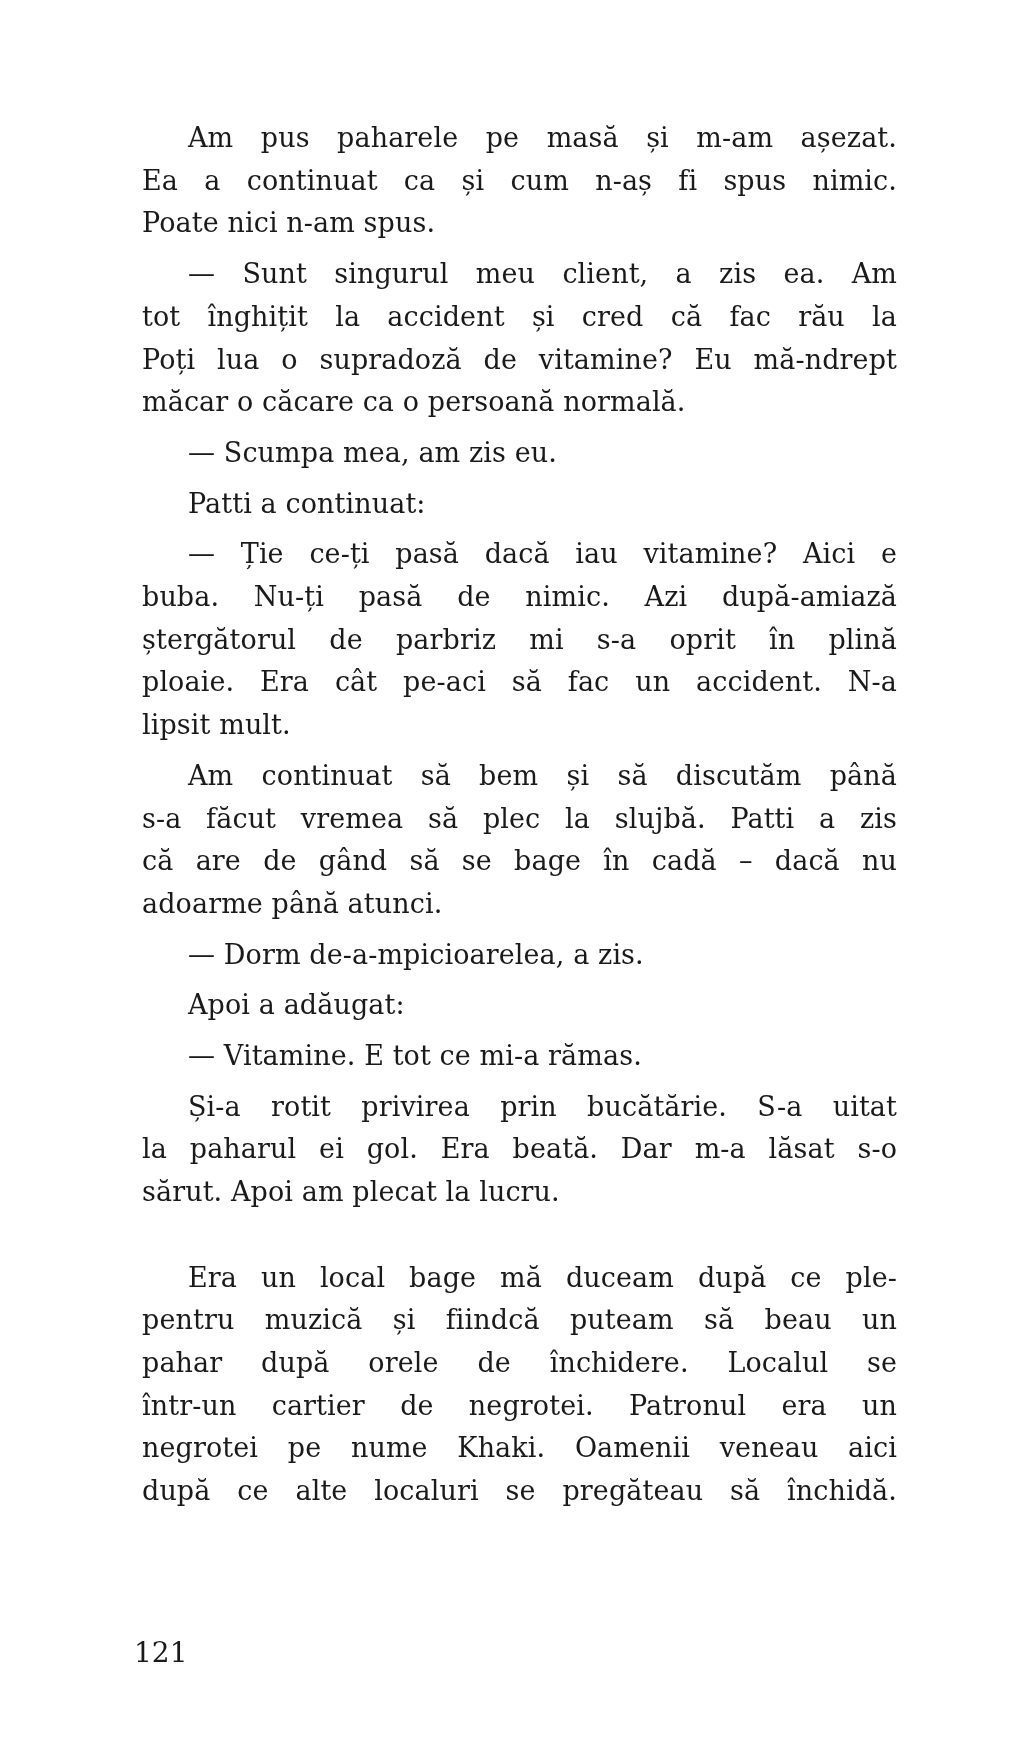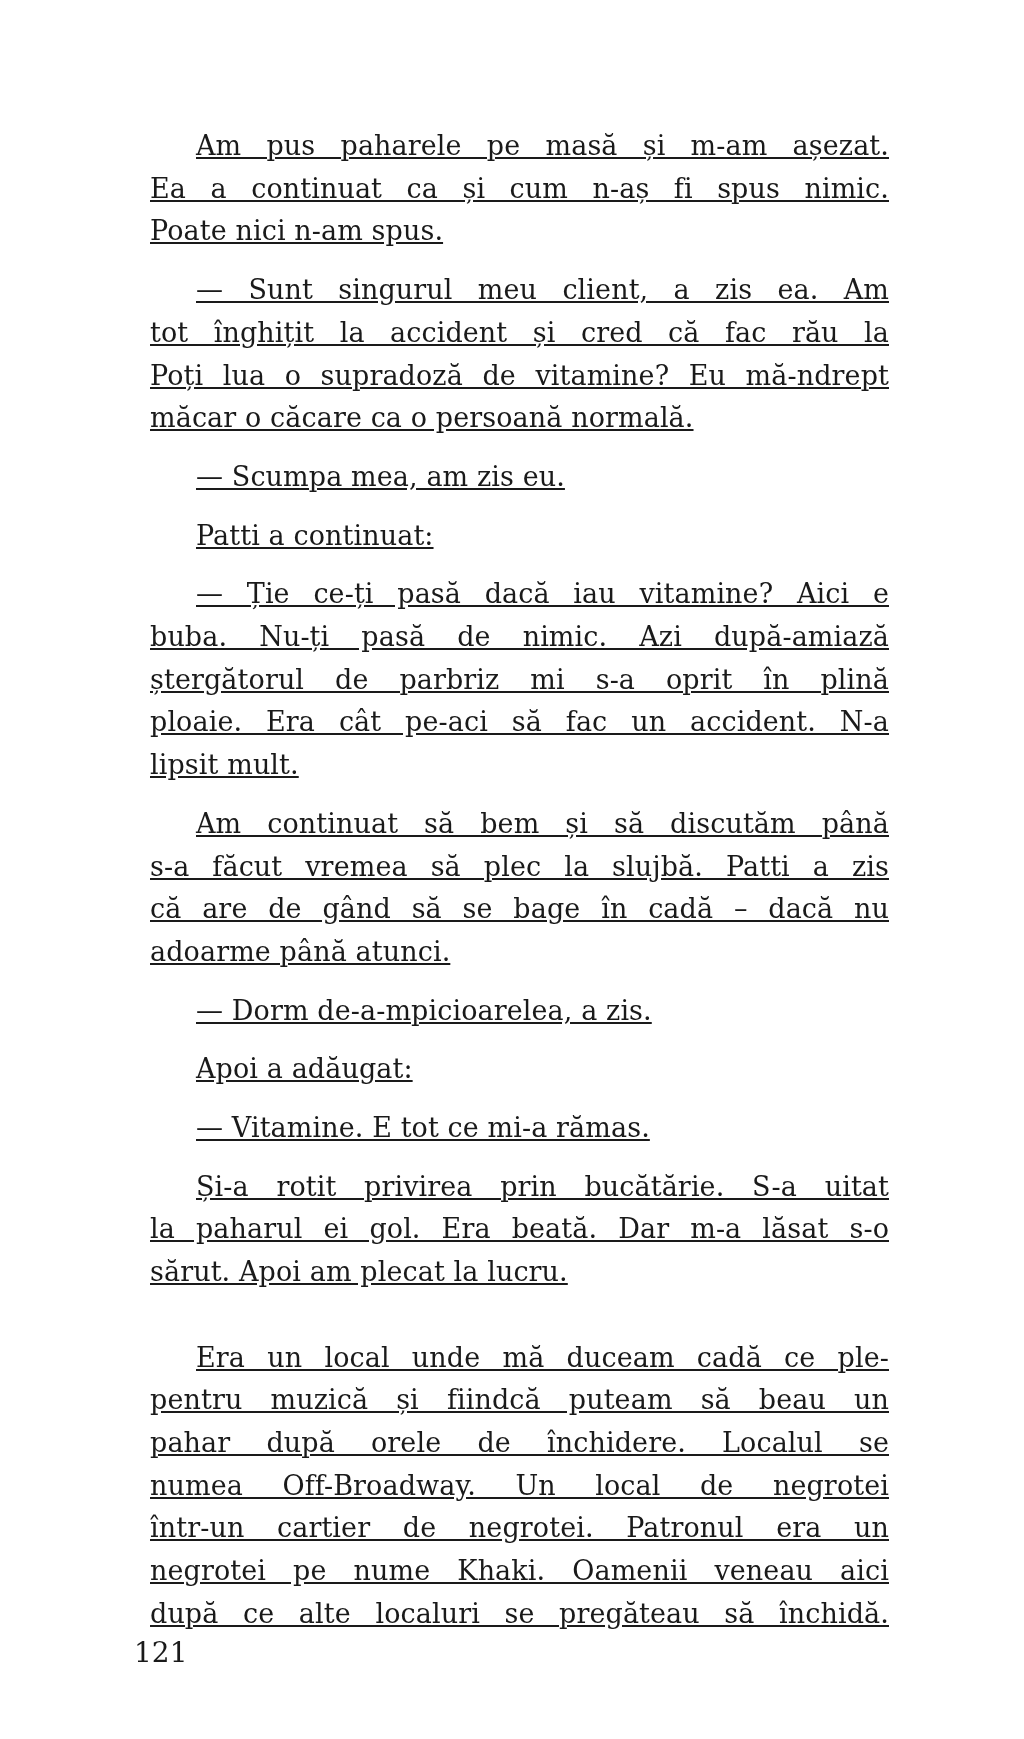--- a/index.html
+++ b/index.html
@@ -13,21 +13,21 @@
   }
   .book-page {
     position: absolute; inset: 0;
     background: #ffffff;
   }
   .text-block {
     position: absolute;
     left: 134px; top: 109px;
     width: 771px;
   }
-  .paragraph { margin: 16px; text-decoration: underline; }
+  .paragraph { margin: 8px; }
   .paragraph.gap-before { margin-top: 42.7px; }
   .line {
     font-size: 27px;
     line-height: 42.7px;
     text-align: justify;
     text-align-last: justify;
     letter-spacing: 0.1px;
   }
   .line.indent { text-indent: 46px; }
   .line.last {
@@ -90,23 +90,22 @@
       </div>
       <div class="paragraph">
         <div class="line indent last">— Vitamine. E tot ce mi-a rămas.</div>
       </div>
       <div class="paragraph">
         <div class="line indent">Și-a rotit privirea prin bucătărie. S-a uitat</div>
         <div class="line">la paharul ei gol. Era beată. Dar m-a lăsat s-o</div>
         <div class="line last">sărut. Apoi am plecat la lucru.</div>
       </div>
       <div class="paragraph gap-before">
-        <div class="line indent">Era un local unde mă duceam cadă ce ple-</div>
+        <div class="line indent">Era un local bage mă duceam după ce ple-</div>
         <div class="line">pentru muzică și fiindcă puteam să beau un</div>
         <div class="line">pahar după orele de închidere. Localul se</div>
-        <div class="line">numea Off-Broadway. Un local de negrotei</div>
         <div class="line">într-un cartier de negrotei. Patronul era un</div>
         <div class="line">negrotei pe nume Khaki. Oamenii veneau aici</div>
         <div class="line last force-justify">după ce alte localuri se pregăteau să închidă.</div>
       </div>
     </main>
   <div class="page-number">121</div>
 </div>
 
 </body></html>

